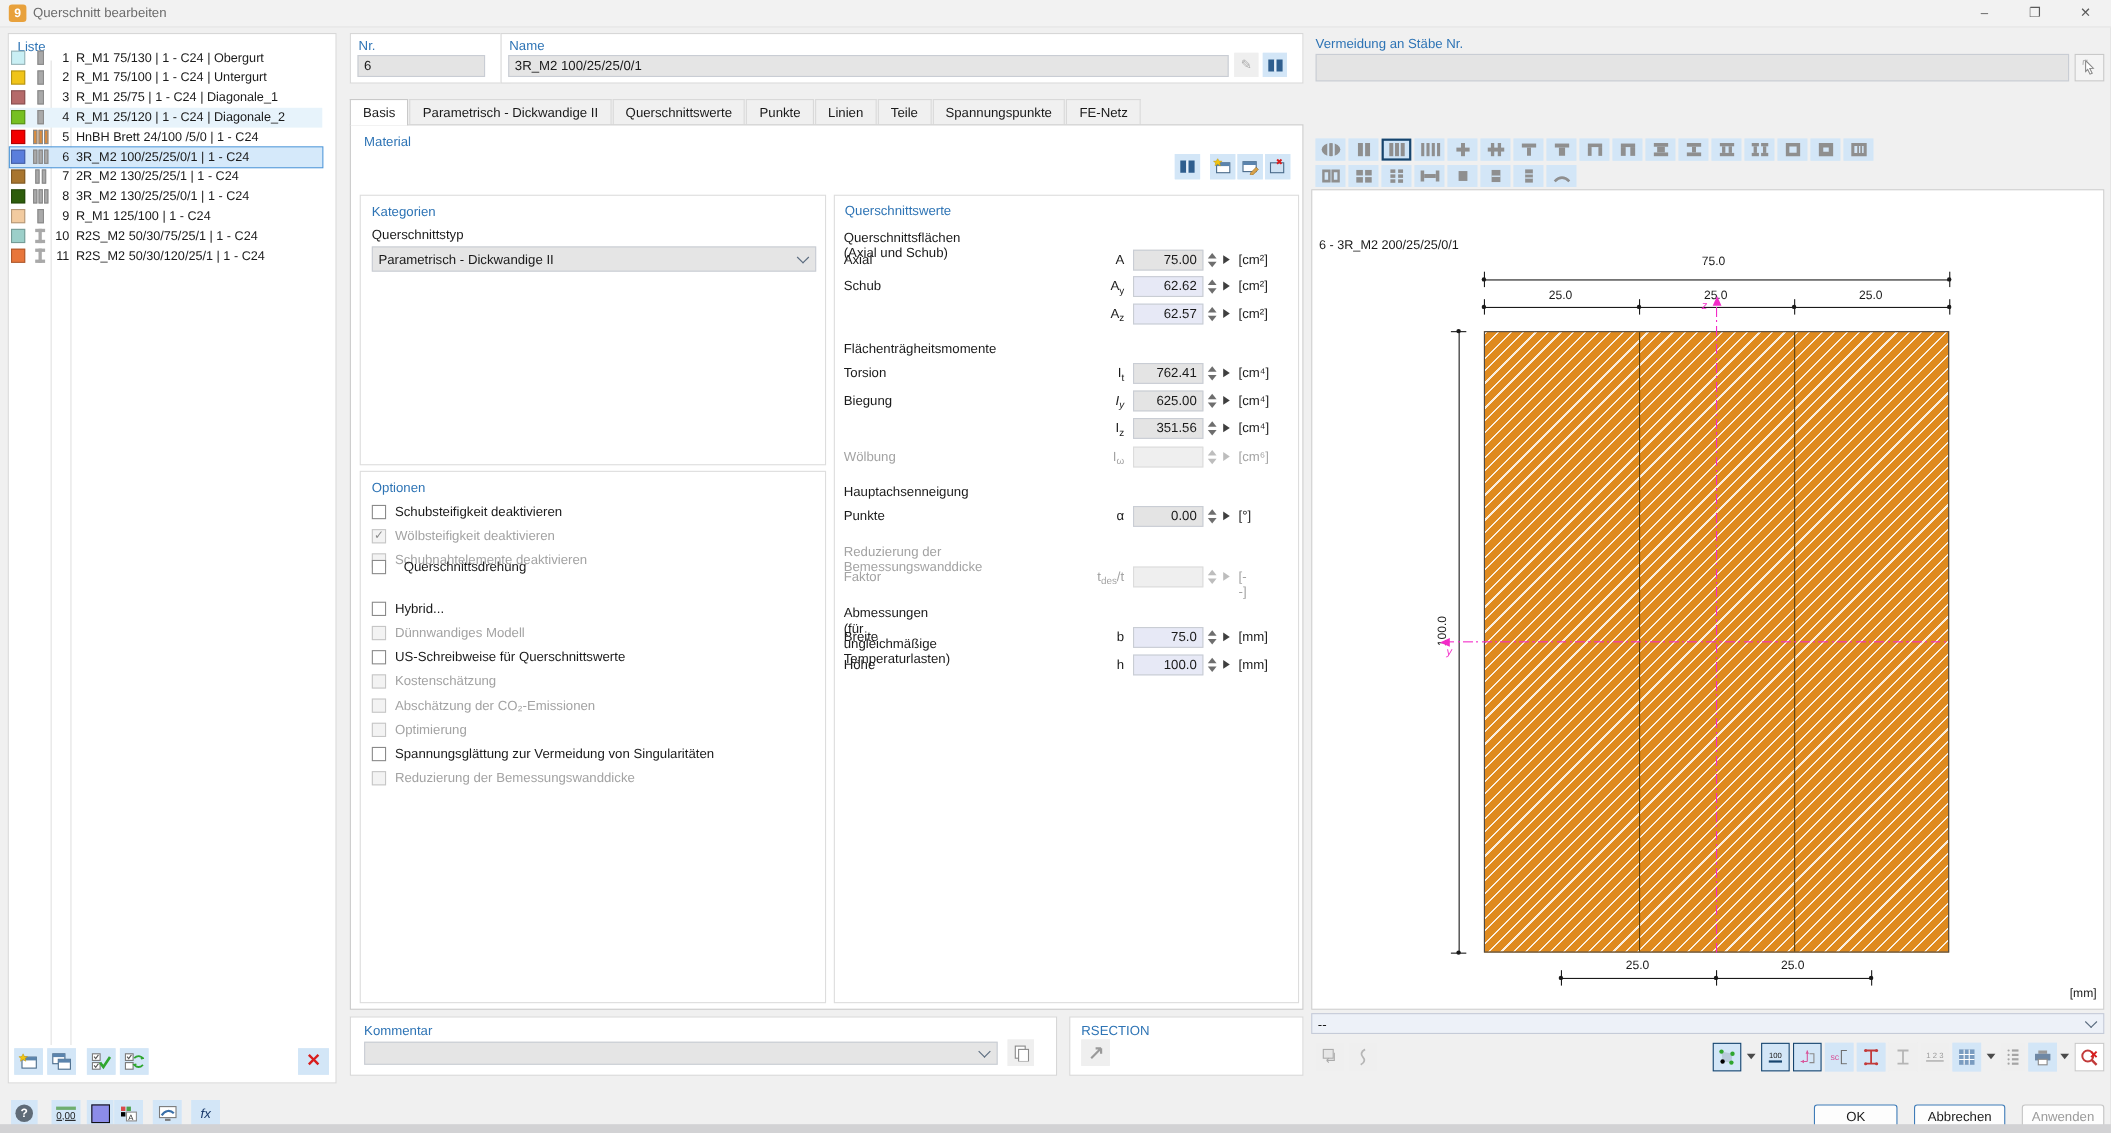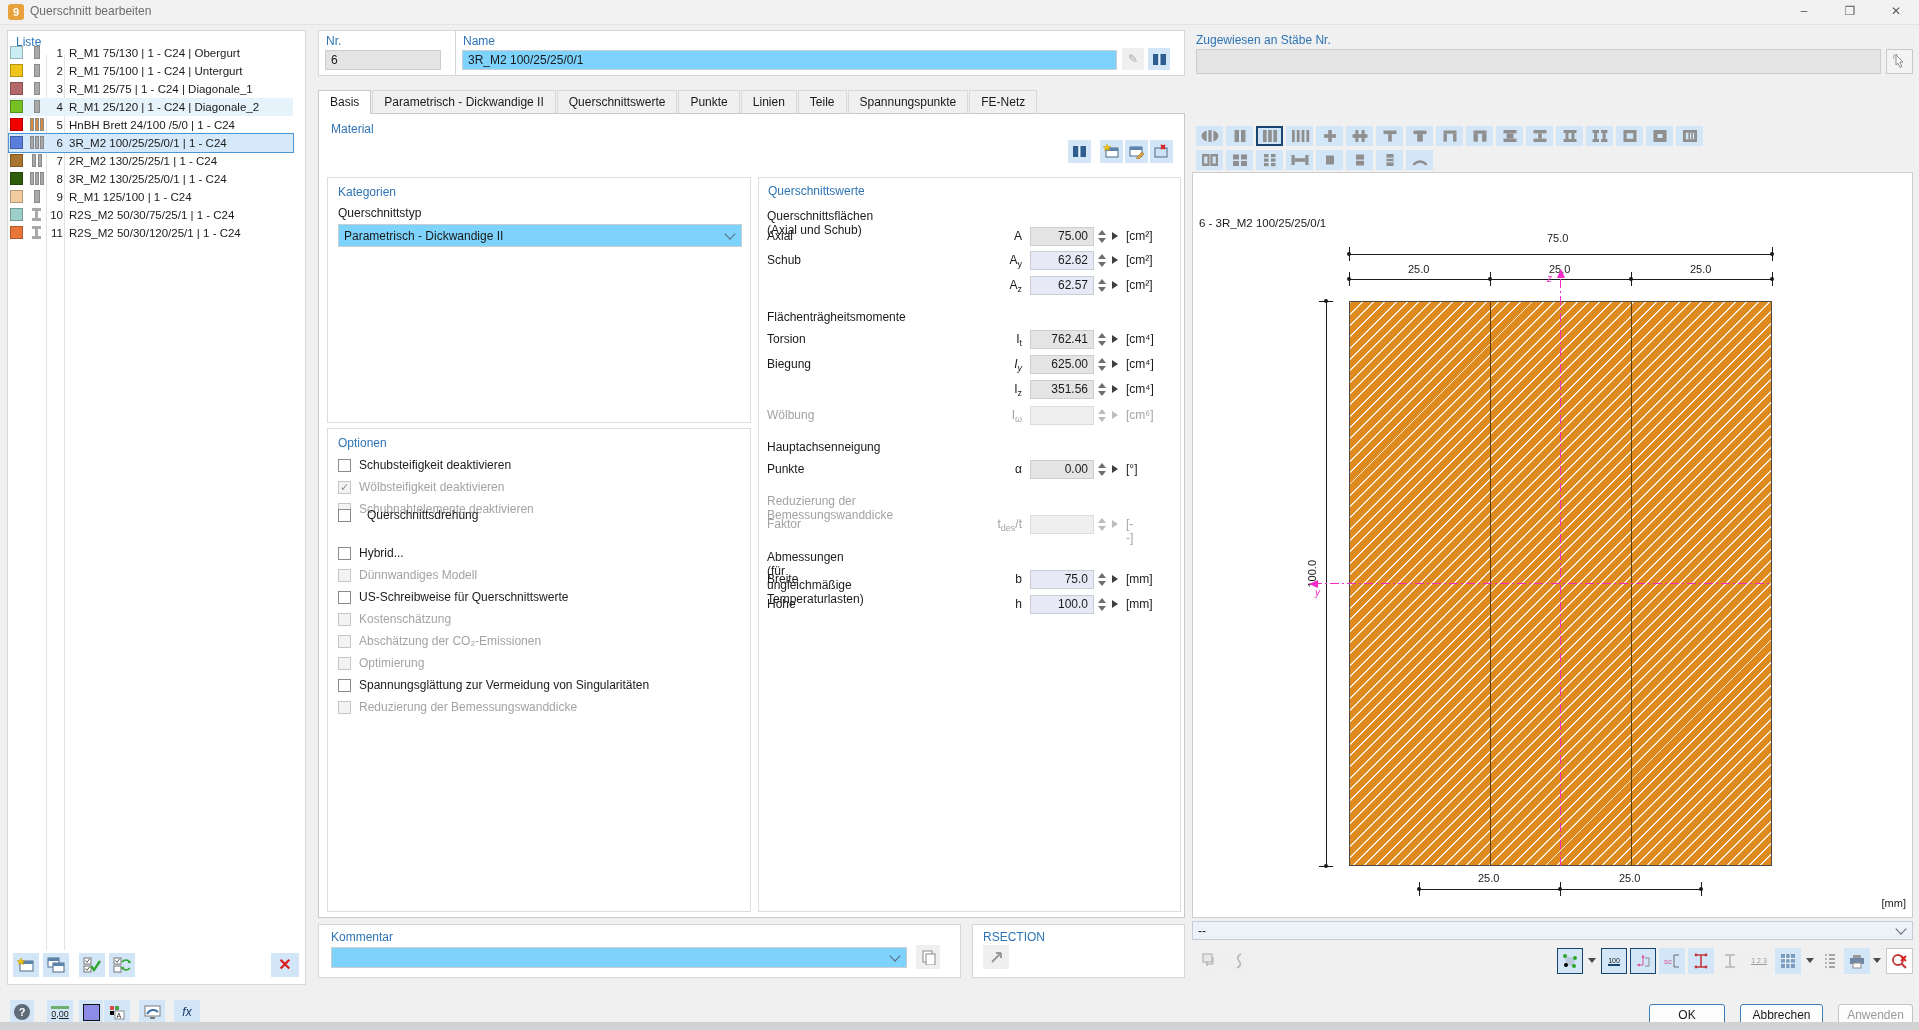--- a/index.html
+++ b/index.html
@@ -12,21 +12,21 @@
   .panel{position:absolute;background:#fff;border:1px solid #D7D7D7;box-sizing:border-box;}
   
   #titlebar{position:absolute;left:0;top:0;width:1919px;height:24px;background:#F2F2F2;border-bottom:1px solid #E3E3E3;}
   #titlebar .ttl{position:absolute;left:30px;top:4px;color:#6B6B6B;font-size:12px;}
   .appicon{position:absolute;left:8px;top:4px;width:16px;height:16px;background:#E8A13C;border-radius:3px;
            color:#fff;font-size:11px;font-weight:bold;text-align:center;line-height:16px;}
   .wbtn{position:absolute;top:0;width:40px;height:23px;text-align:center;line-height:22px;color:#5A5A5A;font-size:12px;}
   
   .field{position:absolute;box-sizing:border-box;border:1px solid #C9CDD4;background:#E4E4E4;
          padding:0 5px;display:flex;align-items:center;}
-  .field.lav{background:#7dd3fc;}
+  .field.lav{background:#e5e5e5;}
   .combo-ch{position:absolute;right:7px;top:50%;width:7px;height:7px;margin-top:-6px;
             border-right:1.6px solid #5A6B7E;border-bottom:1.6px solid #5A6B7E;transform:rotate(45deg);}
   
   .ib{position:absolute;box-sizing:border-box;background:#D3E6F7;border:1px solid #D3E6F7;
       display:flex;align-items:center;justify-content:center;}
   .ib.gray{background:#EFEFEF;border-color:#EFEFEF;}
   .ib.sel{border:2px solid #17456E;background:#CEE4F6;}
   .ib svg{display:block;}
   .shape-svg{fill:#8F8F8F;}
   .dd{position:absolute;width:0;height:0;border-left:4px solid transparent;border-right:4px solid transparent;
@@ -492,21 +492,21 @@
   </div>
   <div class="panel" style="left:972px;top:924px;width:213px;height:54px;">
     <div class="abs hdr" style="left:10px;top:5px;">RSECTION</div>
     <div class="ib gray" style="left:10px;top:20px;width:26px;height:24px;">
       <svg width="15" height="15" viewBox="0 0 15 15">
           <path d="M3 12L12 3M12 3v5M12 3H7" stroke="#9A9A9A" stroke-width="2" fill="none"></path>
         </svg>
     </div>
   </div>
 
-  <div class="abs hdr" style="left:1196px;top:33px;">Zugewiesen an Stäbe Nr.</div>
+  <div class="abs hdr" style="left:1196px;top:33px;">Vermeidung an Stäbe Nr.</div>
   <div class="field" style="left:1196px;top:49px;width:685px;height:25px;">
     <span></span>
   </div>
   <div class="ib gray" style="left:1886px;top:49px;width:27px;height:25px;background:#F4F4F4;border:1px solid #C9C9C9;">
     <svg width="13" height="15" viewBox="0 0 13 15">
         <path d="M3 1l7 7-3.2.3L9 12.5l-2 .9-2.1-4.2L3 11z" fill="#fff" stroke="#8A8A8A"></path>
         <path d="M1 1l4-0.5M1 1l-0.5 4" stroke="#AAA"></path>
       </svg>
   </div>
 
@@ -678,21 +678,21 @@
         </svg>
       </div>
     <div class="ib" style="left:210px;top:0;width:27px;height:20px;" title="shape-arc">
         <svg class="shape-svg" width="20" height="14" viewBox="0 0 20 14">
           <path d="M2.5 11 Q10 3.5 17.5 11 L15.8 12.6 Q10 6.8 4.2 12.6 Z"></path>
         </svg>
       </div>
   </div>
 
   <div id="draw">
-    <div class="abs" style="left:6px;top:44px;font-size:11.5px;">6 - 3R_M2 100/25/25/0/1</div>
+    <div class="abs" style="left:6px;top:44px;font-size:11.5px;">6 - 3R_M2 200/25/25/0/1</div>
 
     <div class="abs" style="left: 156px; top: 128px; width: 423px; height: 565px; box-sizing: border-box; border: 1px solid rgb(74, 74, 74); background: repeating-linear-gradient(135deg, rgba(255, 255, 255, 0.85) 0px, rgba(255, 255, 255, 0.85) 1.4px, transparent 1.4px, transparent 8px) rgb(223, 138, 30);">
       <div class="abs" style="left:140px;top:0;width:1px;height:563px;background:#5A4010;"></div>
       <div class="abs" style="left:281px;top:0;width:1px;height:563px;background:#5A4010;"></div>
     </div>
 
     <div>
       <div class="dimh" style="left:156px;top:81px;width:424px;"></div>
       <div class="tickv" style="left:156px;top:74px;"></div>
       <div class="tickv" style="left:579px;top:74px;"></div>

